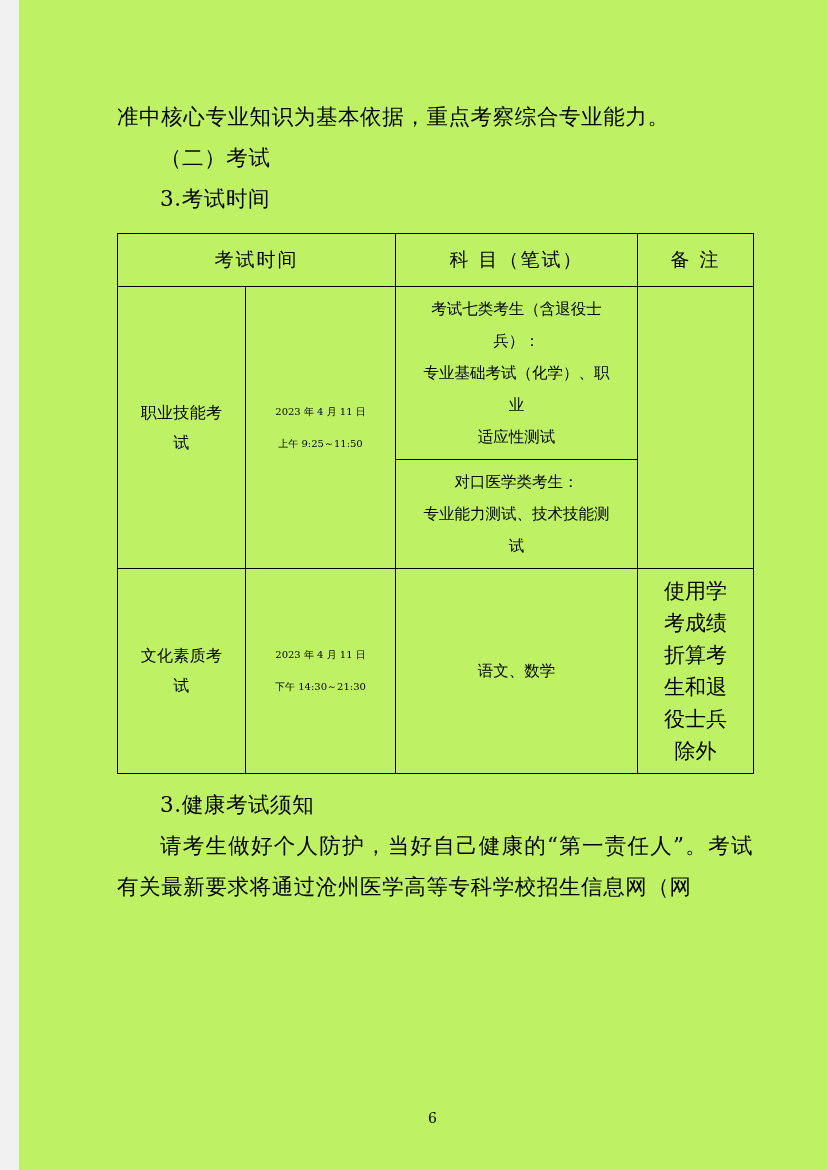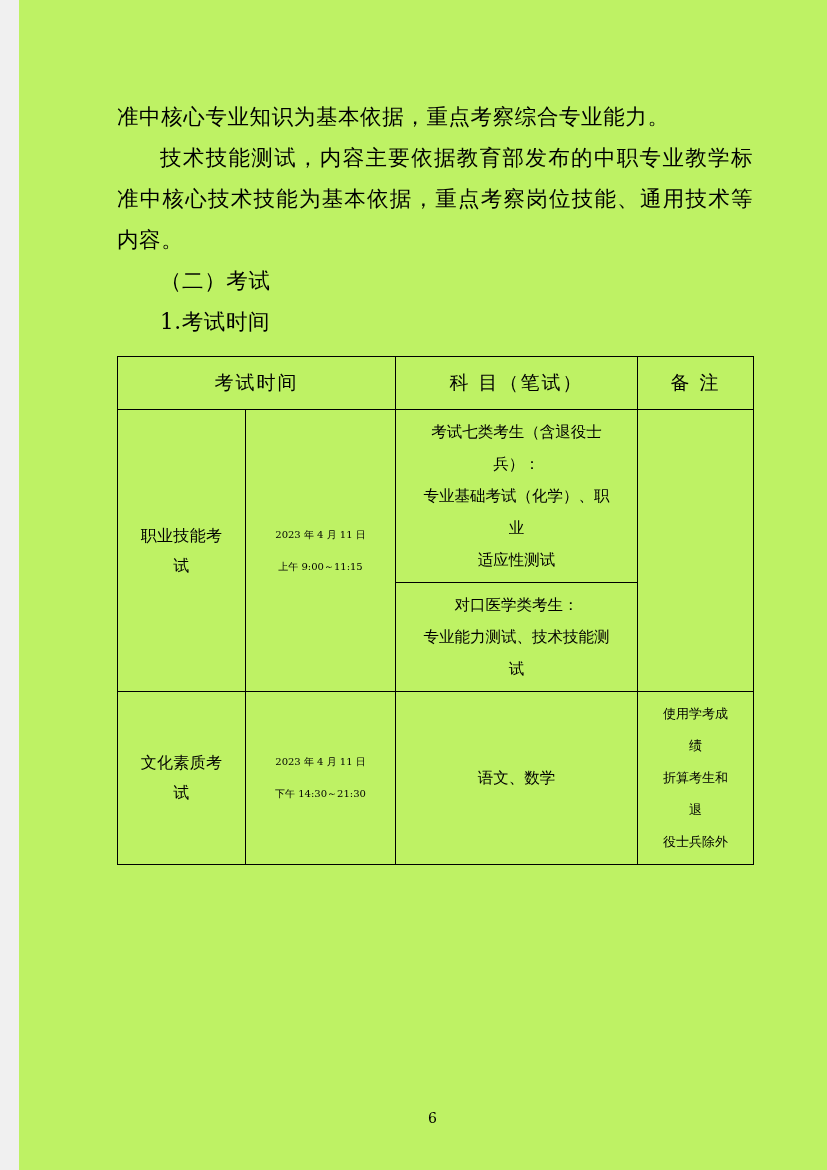--- a/index.html
+++ b/index.html
@@ -63,21 +63,21 @@
   }
   .cell-date {
     font-size: 10px;
     line-height: 32px;
   }
   .cell-sub {
     font-size: 15.5px;
     line-height: 32px;
   }
   .cell-note {
-    font-size: 13px;
+    font-size: 21px;
     line-height: 32px;
   }
   .col1 { width: 128px; }
   .col2 { width: 150px; }
   .col3 { width: 242px; }
   .col4 { width: 116px; }
 
   .page-number {
     position: absolute;
     left: 0;
@@ -92,46 +92,45 @@
   }
 </style>
 </head>
 <body>
 
 <div class="page">
   <div class="content">
 
     <p class="para">准中核心专业知识为基本依据，重点考察综合专业能力。</p>
 
-    <p class="para indent">技术技能测试，内容主要依据教育部发布的中职专业教学标准中核心技术技能为基本依据，重点考察岗位技能、通用技术等内容。</p>
 
     <p class="para indent">（二）考试</p>
 
-    <p class="para indent">1.考试时间</p>
+    <p class="para indent">3.考试时间</p>
 
     <table class="exam-table">
       <colgroup>
         <col class="col1">
           <col class="col2">
           <col class="col3">
           <col class="col4">
       </colgroup>
       <thead>
         <tr>
           <th colspan="2">考试时间</th>
           <th>科 目（笔试）</th>
           <th>备 注</th>
         </tr>
       </thead>
       <tbody>
         <tr>
           <td rowspan="2" class="cell-main">职业技能考试</td>
           <td rowspan="2" class="cell-date">
             <div>2023 年 4 月 11 日</div>
-            <div>上午 9:00～11:15</div>
+            <div>上午 9:25～11:50</div>
           </td>
           <td class="cell-sub" style="white-space: pre-line;">考试七类考生（含退役士兵）：
 专业基础考试（化学）、职业
 适应性测试</td>
           <td rowspan="2" class="cell-note"></td>
         </tr>
         <tr>
           <td class="cell-sub" style="white-space: pre-line;">对口医学类考生：
 专业能力测试、技术技能测试</td>
         </tr>
@@ -144,18 +143,20 @@
           <td class="cell-sub">语文、数学</td>
           <td class="cell-note" style="white-space: pre-line;">使用学考成绩
 折算考生和退
 役士兵除外</td>
         </tr>
       </tbody>
     </table>
 
 
 
+    <p class="para indent">3.健康考试须知</p>
 
+    <p class="para indent">请考生做好个人防护，当好自己健康的“第一责任人”。考试有关最新要求将通过沧州医学高等专科学校招生信息网（网</p>
 
   </div>
 
   <div class="page-number">6</div>
 </div>
 
 </body></html>

